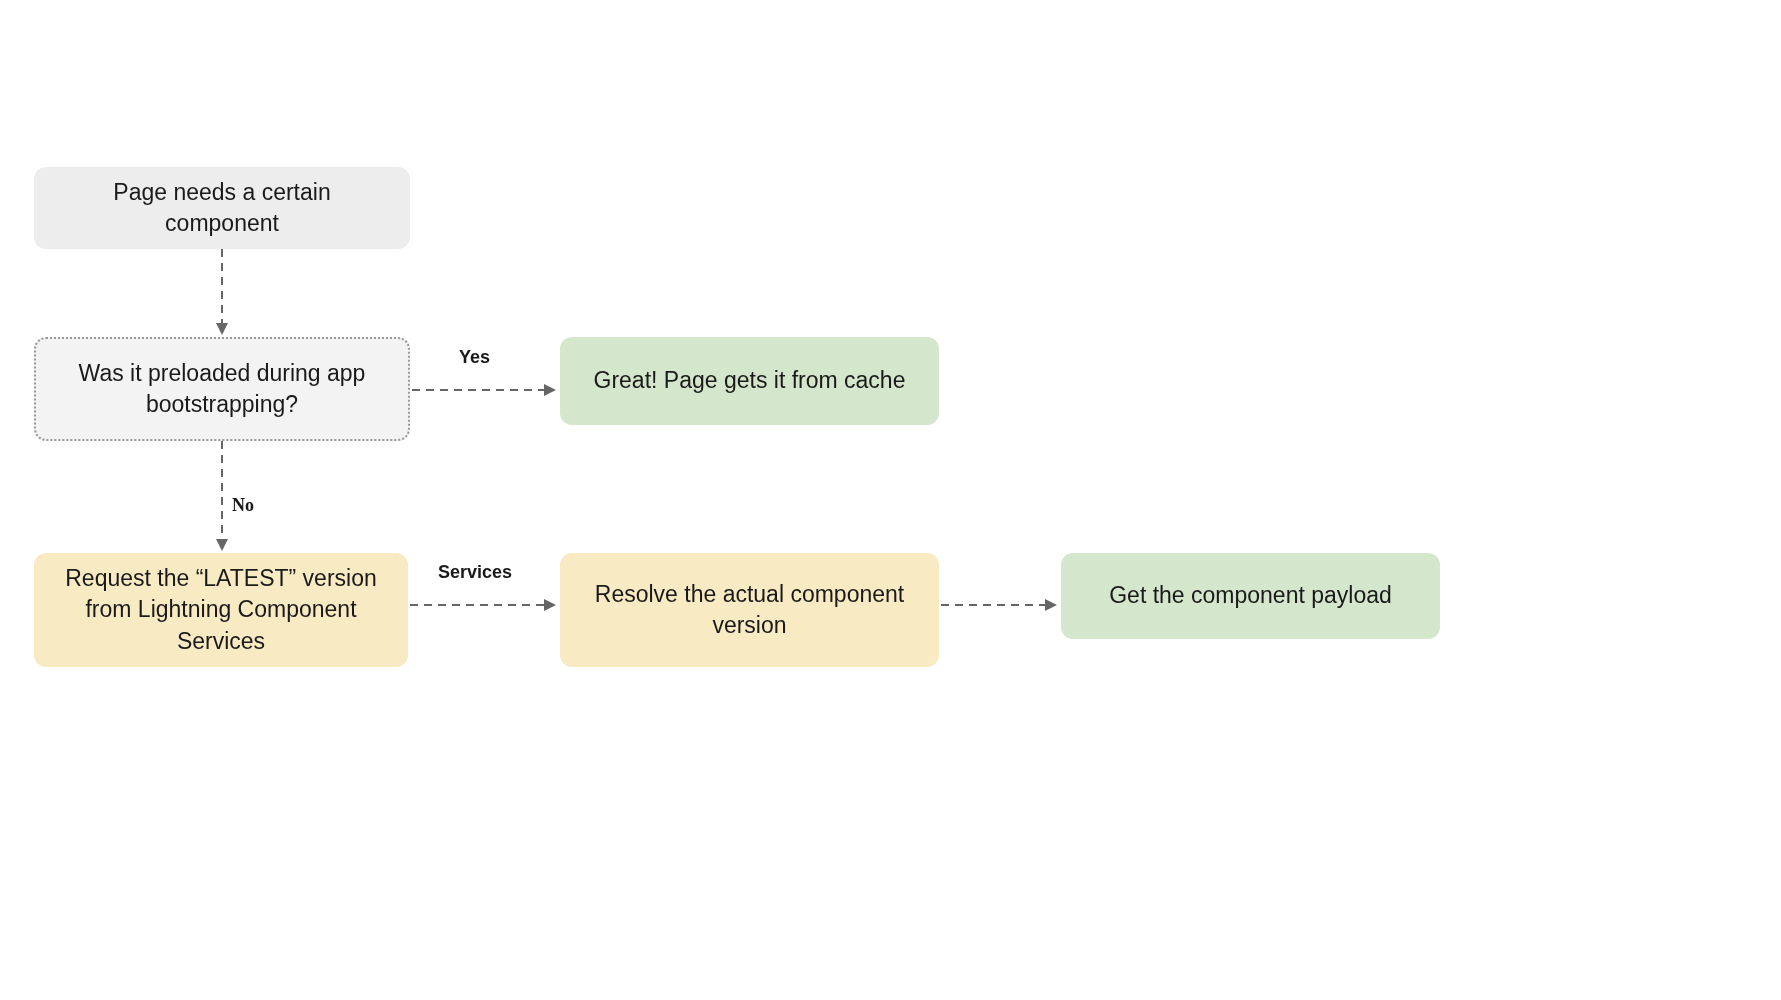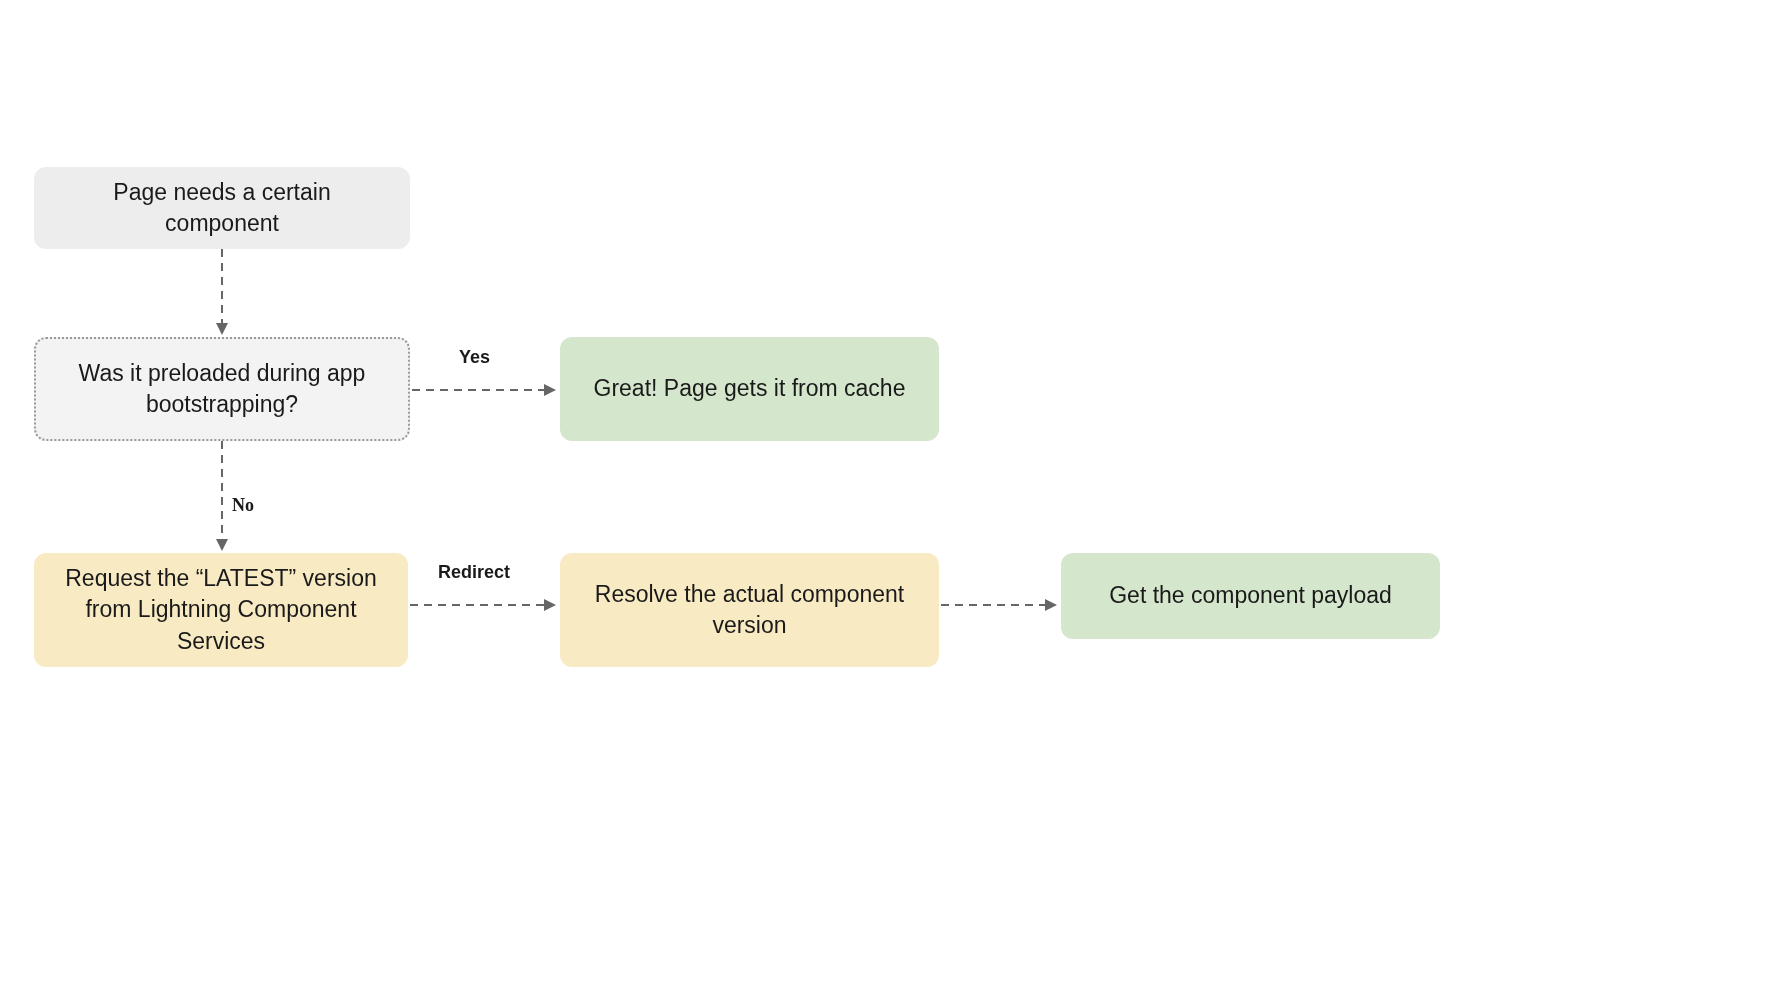--- a/index.html
+++ b/index.html
@@ -81,36 +81,36 @@
     <span>Was it preloaded during app bootstrapping?</span>
   </div>
 
   <div class="edge-label" style="left:459px; top:347px;">Yes</div>
 
   <svg class="arrow" style="left:412px; top:384px; width:146px; height:12px;">
     <line x1="0" y1="6" x2="134" y2="6"></line>
     <polygon points="132,0 132,12 144,6"></polygon>
   </svg>
 
-  <div class="node green" style="left:560px; top:337px; width:379px; height:104px;">
+  <div class="node green" style="left:560px; top:337px; width:379px; height:88px;">
     <span>Great! Page gets it from cache</span>
   </div>
 
   <div class="edge-label" style="left:232px; top:495px;font-family:Liberation Serif, serif;">No</div>
 
   <svg class="arrow" style="left:216px; top:441px; width:12px; height:112px;">
     <line x1="6" y1="0" x2="6" y2="100"></line>
     <polygon points="0,98 12,98 6,110"></polygon>
   </svg>
 
   <div class="node yellow" style="left:34px; top:553px; width:374px; height:114px;justify-content:center;">
     <span>Request the “LATEST” version from Lightning Component Services</span>
   </div>
 
-  <div class="edge-label" style="left:438px; top:562px;">Redirect</div>
+  <div class="edge-label" style="left:438px; top:562px;">Services</div>
 
   <svg class="arrow" style="left:410px; top:599px; width:148px; height:12px;">
     <line x1="0" y1="6" x2="136" y2="6"></line>
     <polygon points="134,0 134,12 146,6"></polygon>
   </svg>
 
   <div class="node yellow" style="left:560px; top:553px; width:379px; height:114px;">
     <span>Resolve the actual component version</span>
   </div>
 

